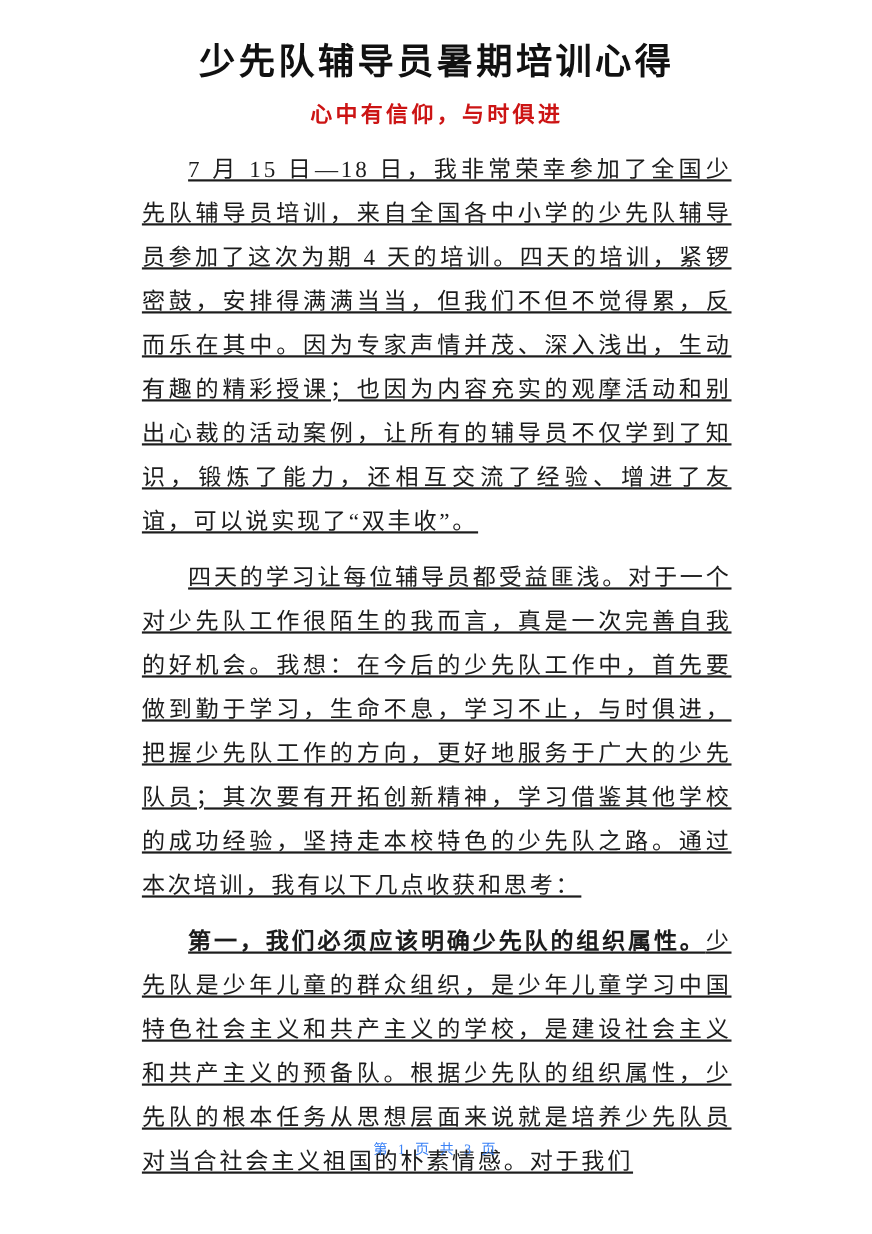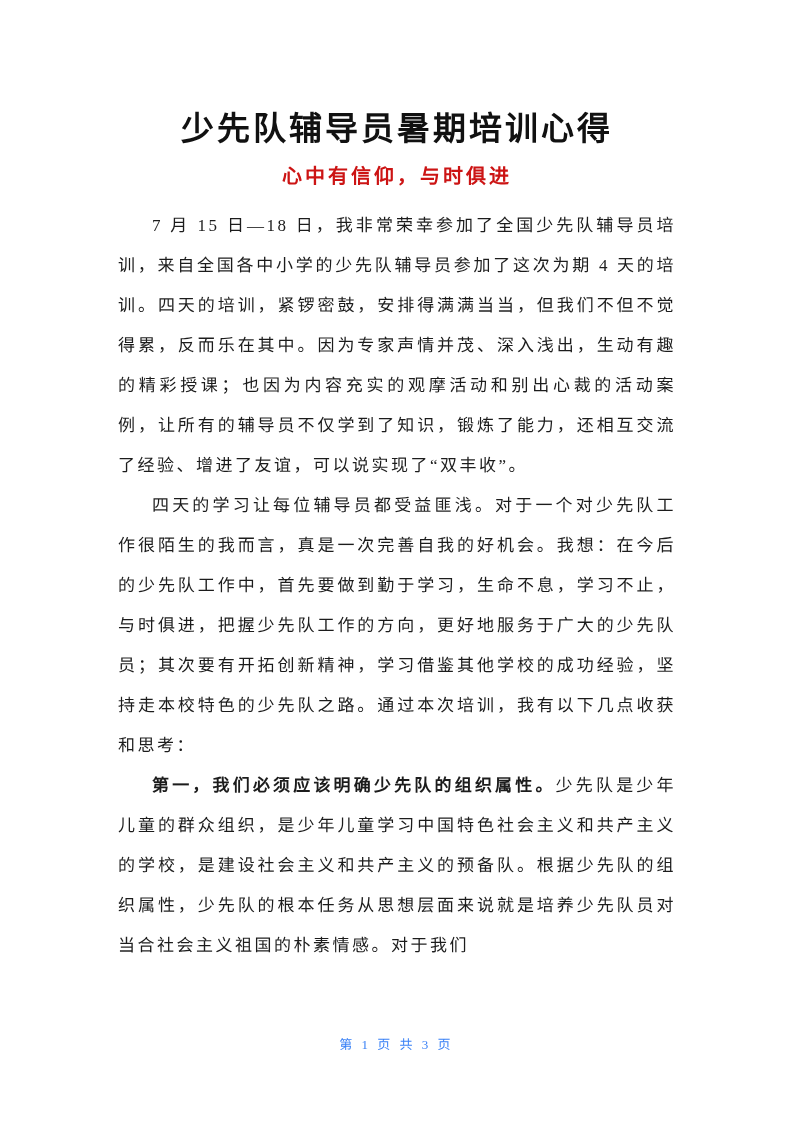--- a/index.html
+++ b/index.html
@@ -7,21 +7,21 @@
     padding: 0;
     background: #ffffff;
   }
   .page {
     position: relative;
     width: 793px;
     height: 1122px;
     margin: 0 auto;
     background: #ffffff;
     box-sizing: border-box;
-    padding: 108px 117px 0 118px;
+    padding: 36px 117px 0 118px;
     overflow: hidden;
     font-family: "Liberation Serif", "DejaVu Serif", serif;
     color: #1c1c1c;
   }
   .doc-title {
     margin: 0;
     font-size: 33px;
     font-weight: 700;
     text-align: center;
     letter-spacing: 3px;
@@ -33,27 +33,28 @@
     font-size: 20px;
     font-weight: 700;
     text-align: center;
     letter-spacing: 3px;
     color: #cc1414;
   }
   .doc-body {
     margin-top: 17px;
   }
   .body-para {
-    margin: 0;
-    font-size: 17px;
+    margin: 11px;
+    font-size: 21px;
     line-height: 40px;
     letter-spacing: 2.5px;
     text-align: justify;
     text-indent: 2em;
     word-break: break-all;
+    text-decoration: underline;
   }
   .body-para .bold-lead {
     font-weight: 700;
   }
   .page-footer {
     position: absolute;
     left: 0;
     right: 0;
     top: 1034px;
     text-align: center;

